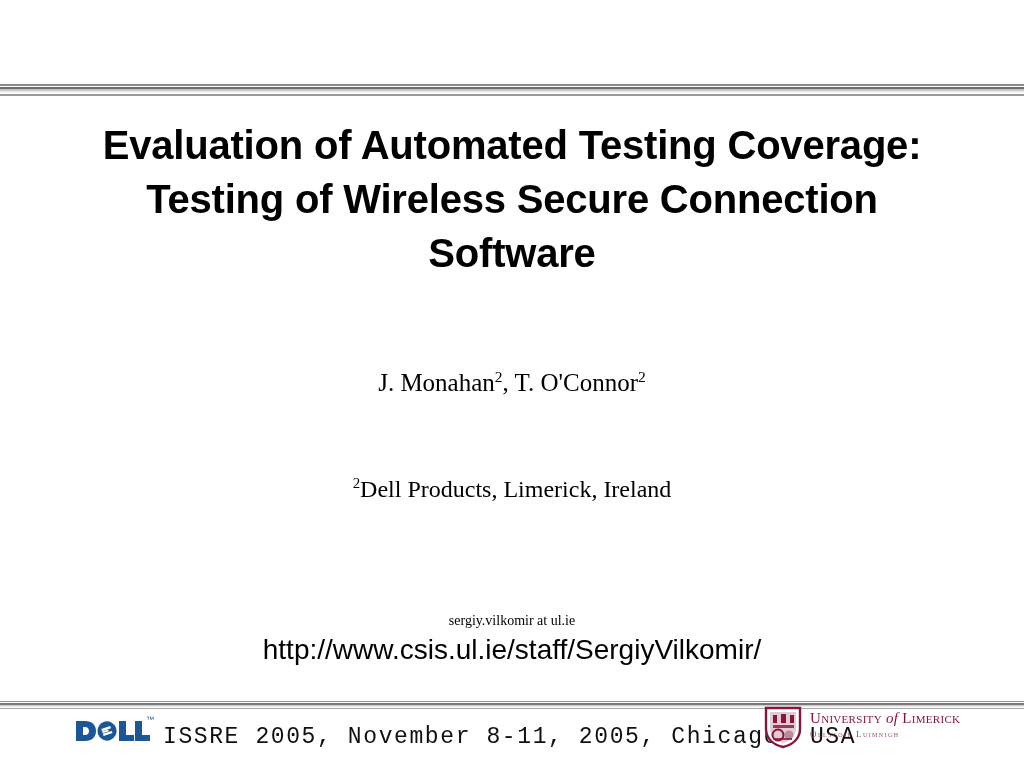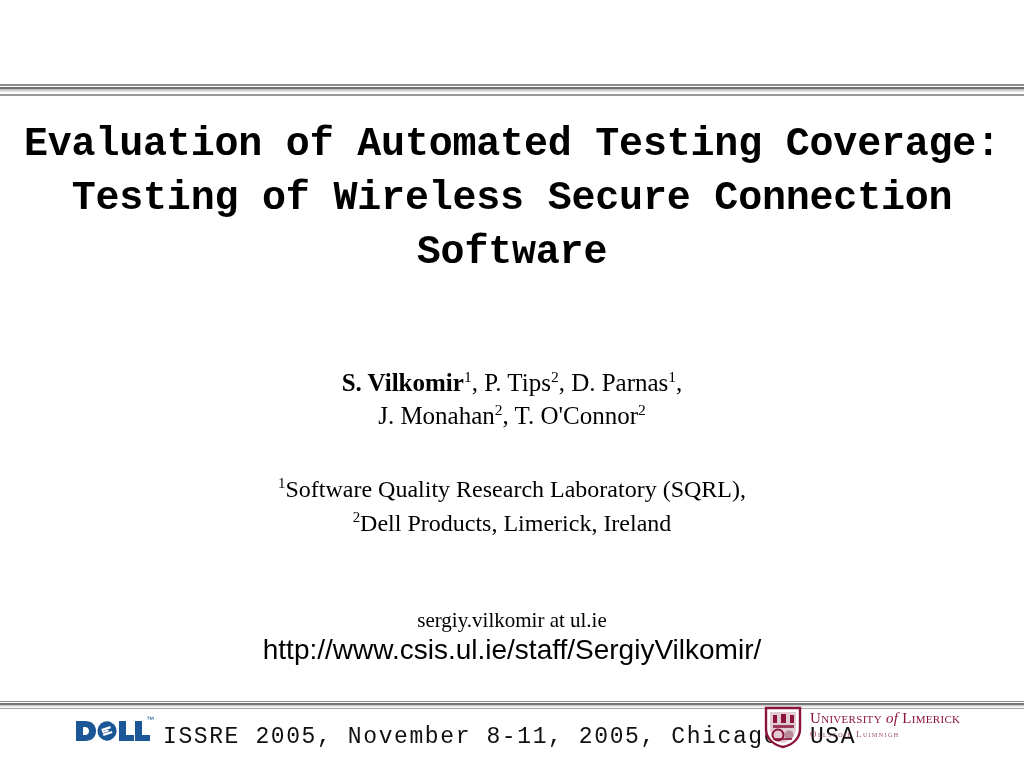--- a/index.html
+++ b/index.html
@@ -52,21 +52,21 @@
 
   
   .title-block {
     position: absolute;
     top: 118px;
     left: 0;
     width: 1024px;
     text-align: center;
   }
   .title-line {
-    font-family: Liberation Mono, monospace;
+    font-family: Liberation Sans, sans-serif;
     font-weight: bold;
     font-size: 40px;
     line-height: 54px;
     letter-spacing: -0.2px;
     white-space: nowrap;
   }
 
   
   .authors-block {
     position: absolute;
@@ -103,21 +103,21 @@
 
   
   .contact-block {
     position: absolute;
     top: 606px;
     left: 0;
     width: 1024px;
     text-align: center;
   }
   .contact-email {
-    font-size: 21px;
+    font-size: 14px;
     line-height: 29px;
     white-space: nowrap;
   }
   .contact-url {
     font-family: "Liberation Sans", "DejaVu Sans", sans-serif;
     font-size: 28px;
     line-height: 30px;
     white-space: nowrap;
   }
 
@@ -199,26 +199,24 @@
 
 <div class="rule rule-top"></div>
 
 <div class="title-block">
   <div class="title-line">Evaluation of Automated Testing Coverage:</div>
   <div class="title-line">Testing of Wireless Secure Connection</div>
   <div class="title-line">Software</div>
 </div>
 
 <div class="authors-block">
-  <div class="author-line"><span class="author-lead">S. Vilkomir</span><sup>1</sup><span>, P. Tips</span><sup>2</sup><span>, D. Parnas</span><sup>1</sup><span>,</span></div>
   <div class="author-line"><span>J. Monahan</span><sup>2</sup><span>, T. O'Connor</span><sup>2</sup></div>
 </div>
 
 <div class="affil-block">
-  <div class="affil-line"><sup>1</sup><span>Software Quality Research Laboratory (SQRL),</span></div>
   <div class="affil-line"><sup>2</sup><span>Dell Products, Limerick, Ireland</span></div>
 </div>
 
 <div class="contact-block">
   <div class="contact-email">sergiy.vilkomir at ul.ie</div>
   <div class="contact-url">http://www.csis.ul.ie/staff/SergiyVilkomir/</div>
 </div>
 
 <div class="rule rule-bottom"></div>
 

